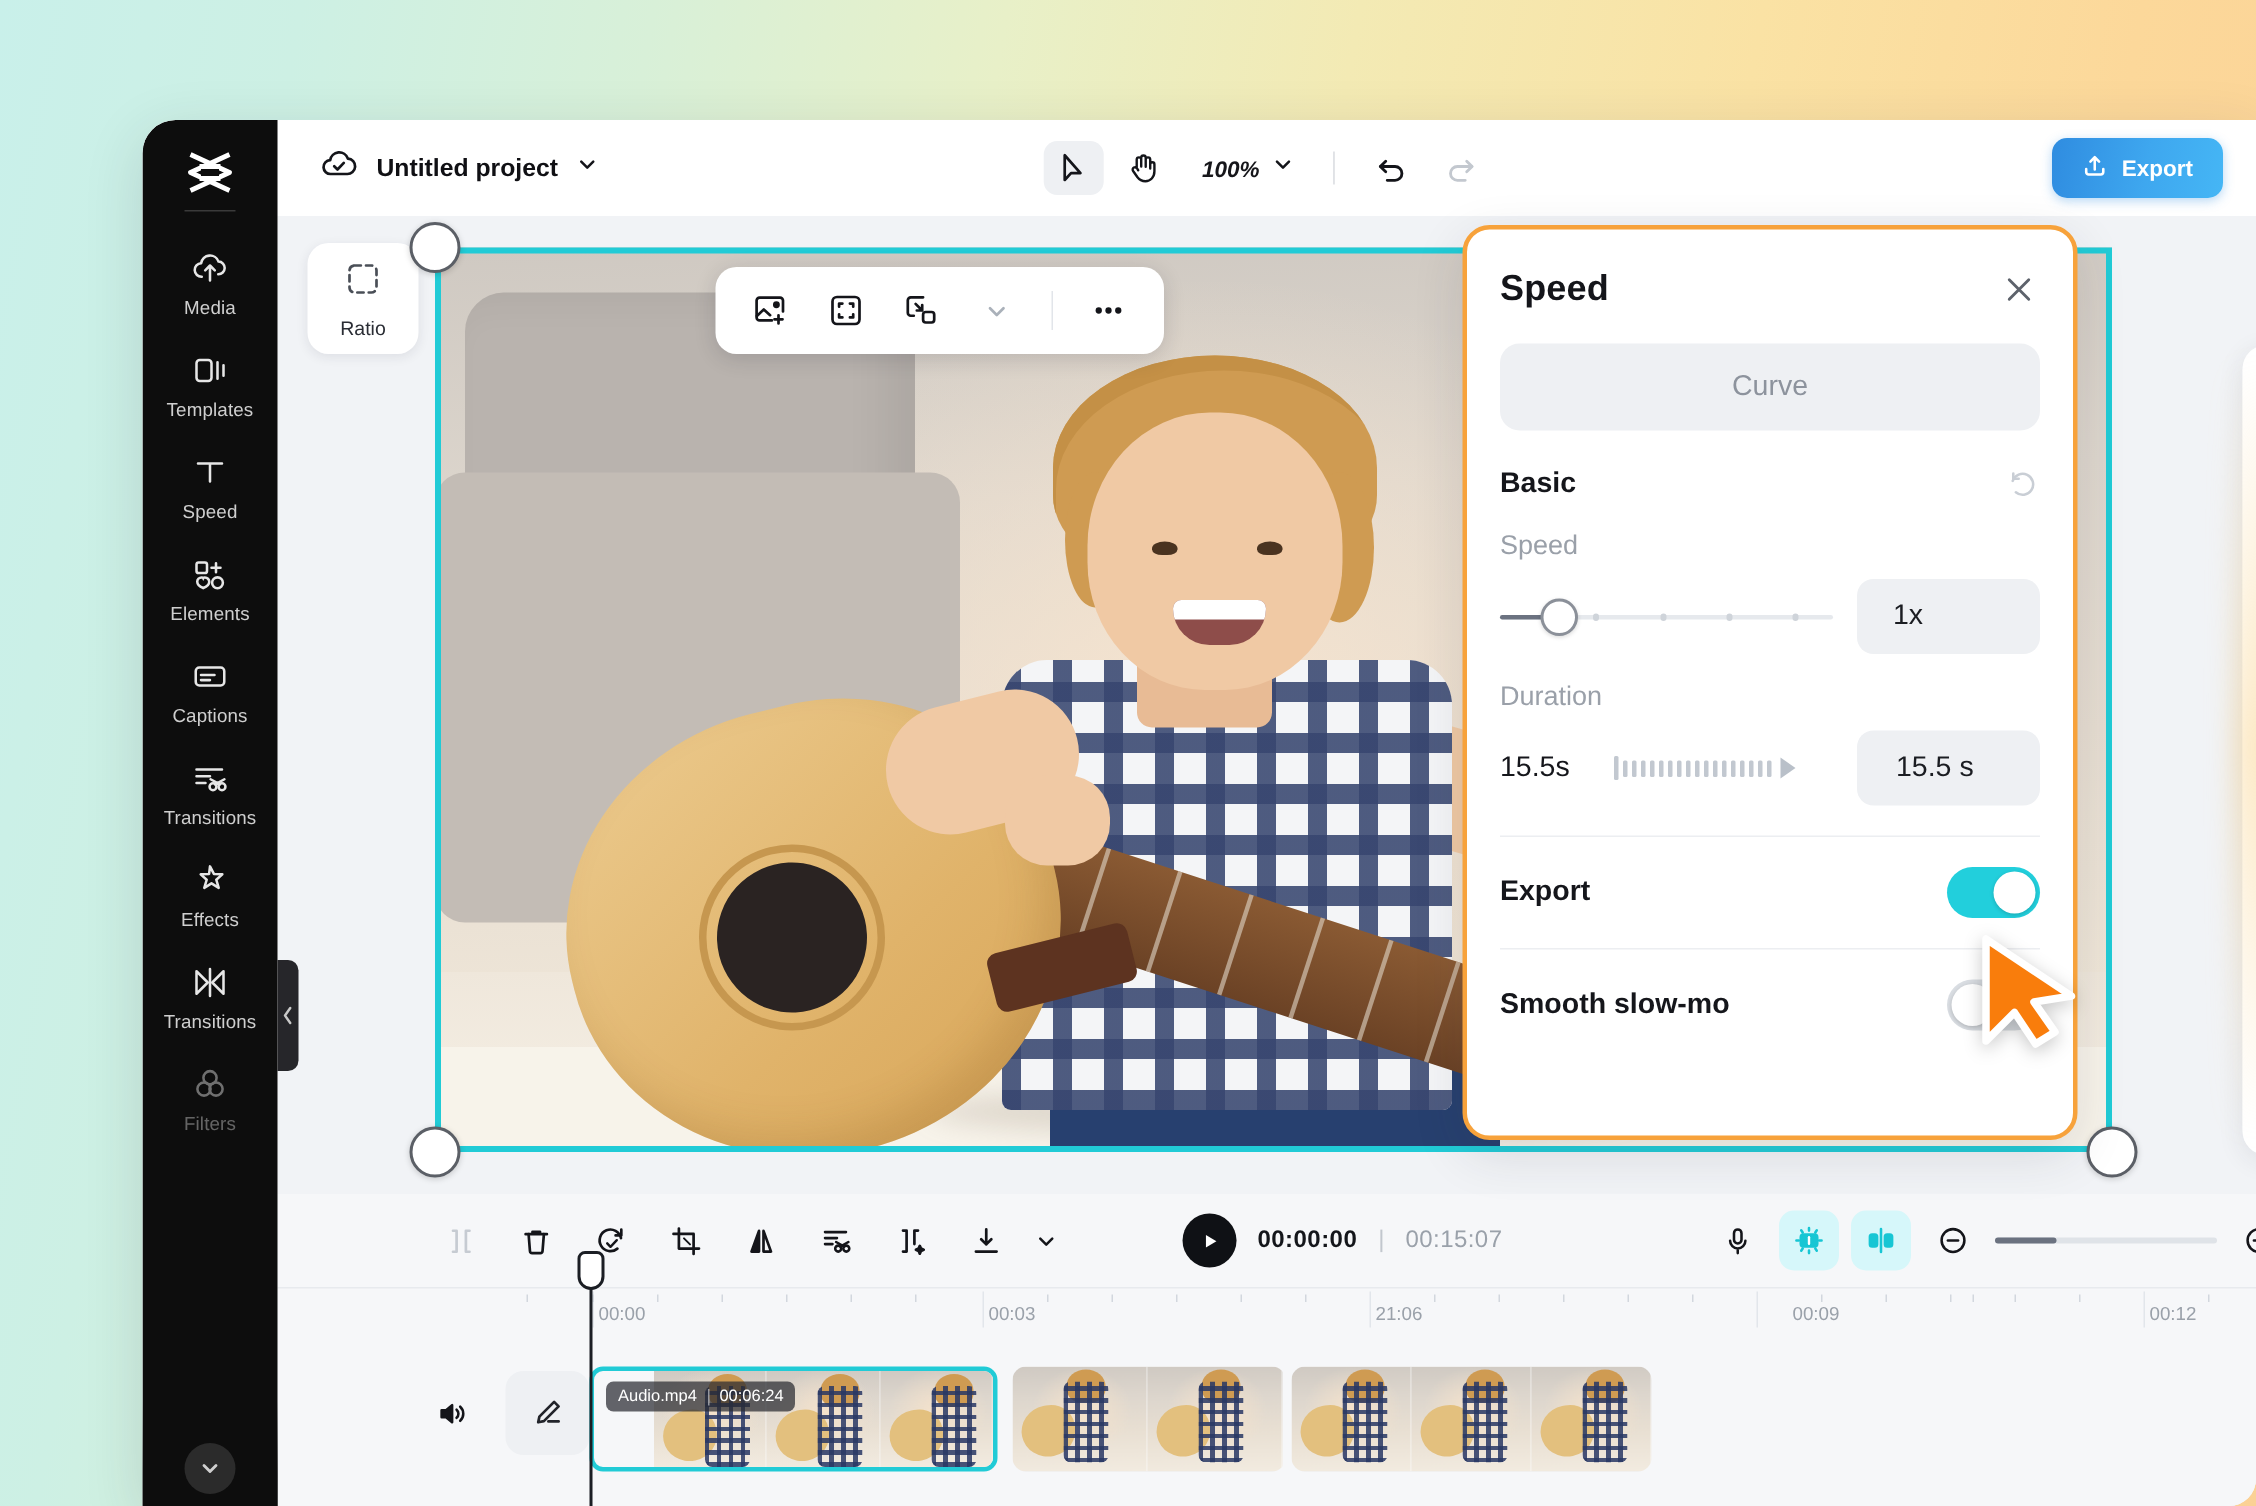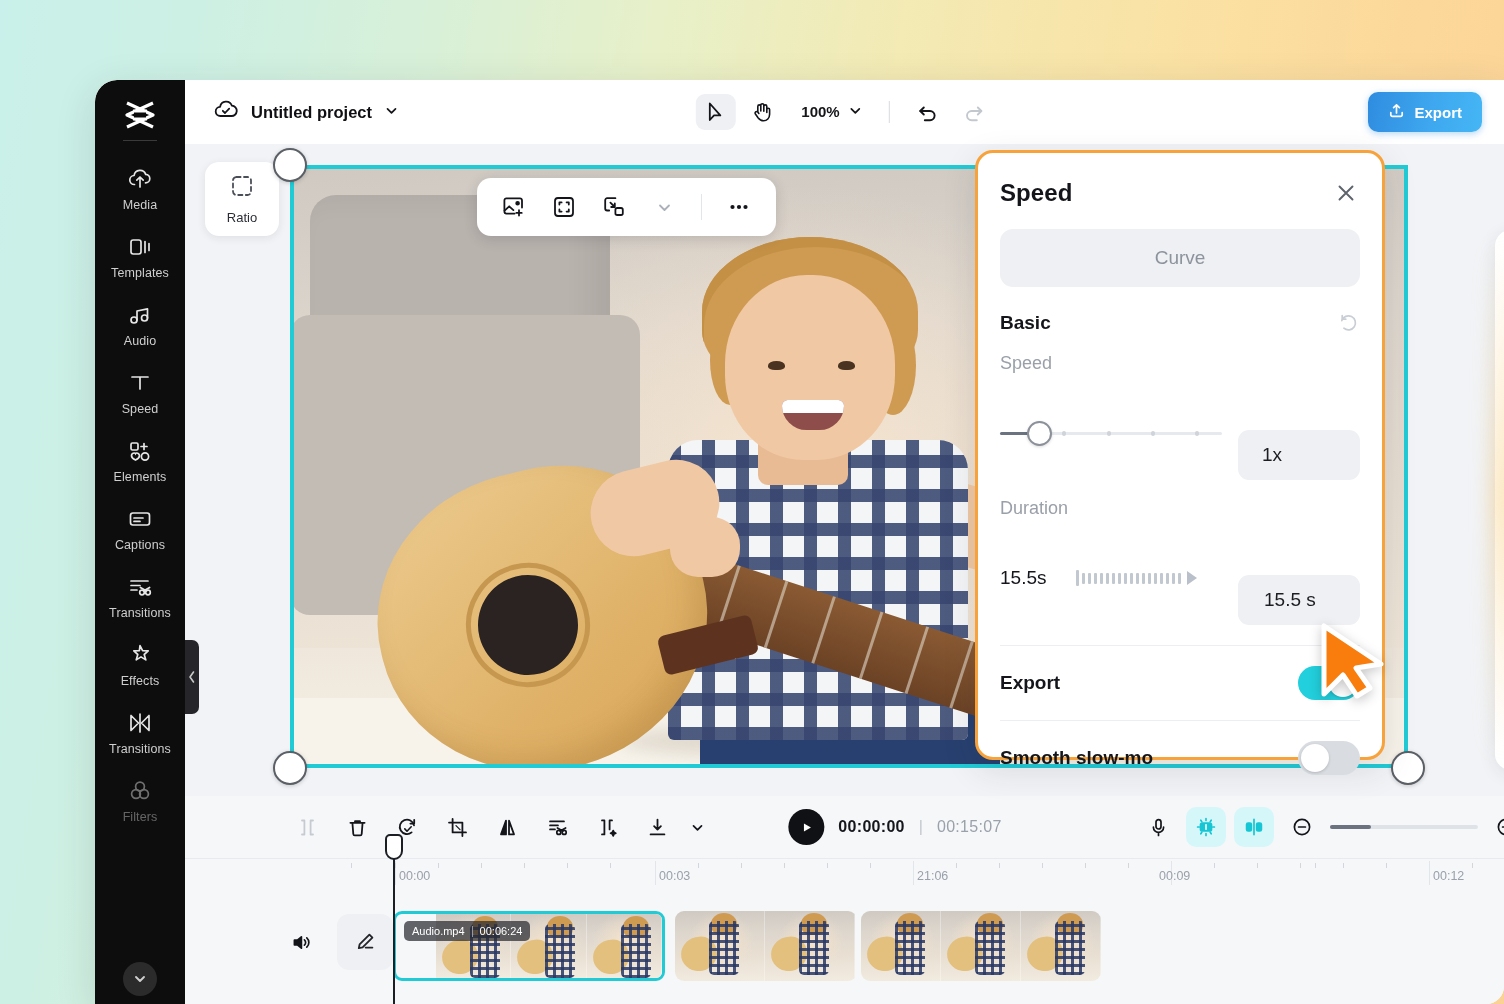--- a/index.html
+++ b/index.html
@@ -78,21 +78,21 @@
   }
   .proj { display: flex; align-items: center; gap: 12px; margin-left: 28px; cursor: pointer;}
   .proj-name { font-size: 16.5px; font-weight: bold; color: #101014; }
   .tb-center { position: absolute; left: 50%; transform: translateX(-50%); display:flex; align-items:center; gap: 6px;}
   .tb-btn {
     width: 40px; height: 36px; border-radius: 9px;
     display:flex; align-items:center; justify-content:center;
     cursor: pointer; background: transparent;
   }
   .tb-btn.sel { background: #eef0f3; }
-  .zoomsel { display:flex; align-items:flex-start; gap:8px; padding: 0 8px 0 14px; cursor:pointer;}
+  .zoomsel { display:flex; align-items:flex-end; gap:8px; padding: 0 8px 0 14px; cursor:pointer;font-style:italic;}
   .zoomsel .zv { font-size: 15px; font-weight: bold; color: #16161a; }
   .tb-div { width: 1px; height: 22px; background: #d8dbe0; margin: 0 12px; }
   .export {
     position: absolute; right: 22px;
     display:flex; align-items:center; gap: 9px;
     height: 40px; padding: 0 20px; border-radius: 10px;
     background: linear-gradient(100deg,#2f8ce0,#3ea7ef 55%, #45b6f5);
     color: #fff; font-size: 15px; font-weight: bold; cursor: pointer;
     box-shadow: 0 2px 7px rgba(46,140,224,.35);
   }
@@ -211,21 +211,21 @@
   .fld-label { margin-top: 18px; font-size: 18px; color: #9aa0a9; }
   .row { margin-top: 12px; display:flex; align-items:center; gap: 16px; }
   .slider { position:relative; flex:1; height: 30px; }
   .strack { position:absolute; top:14px; left:0; width:100%; height:3px; background:#e6e9ed; border-radius:2px;}
   .sfill { position:absolute; top:14px; left:0; width:16%; height:3px; background:#6b7280; border-radius:2px;}
   .stick { position:absolute; top:13px; width:4px; height:5px; background:#cfd4da; border-radius:2px;}
   .sthumb { position:absolute; top:3px; left:12%; width:25px; height:25px; border-radius:50%; background:#fff; border:2px solid #8b9099; box-shadow:0 1px 3px rgba(0,0,0,.15); cursor:pointer;}
   .valbox {
     width: 122px; height: 50px; border-radius: 11px; background:#eef0f3;
     display:flex; align-items:center; padding-left: 24px;
-    font-size: 19px; color:#1b1d22; cursor:text;margin-top:44px;
+    font-size: 19px; color:#1b1d22; cursor:text;
   }
   .durrow { margin-top: 12px; display:flex; align-items:center; gap:14px; }
   .durval { font-size: 19px; color:#15161b; width: 62px;}
   .durbars { flex:1; display:flex; align-items:center; gap:3px; height: 20px;}
   .durbars i { display:block; width:3px; height:16px; background:#c2c8d0; border-radius:1px;}
   .durbars i.s { height:11px; }
   .durbars .arrow { width:0;height:0;border-left:10px solid #b9c0c9;border-top:7px solid transparent;border-bottom:7px solid transparent; margin-left:3px;}
   .hr { margin-top: 20px; height:1px; background:#eceef1; }
   .togrow { height: 74px; display:flex; align-items:center; justify-content:space-between;}
   .togrow .t { font-size:19px; font-weight:bold; color:#15161b;}
@@ -334,30 +334,20 @@
     <div class="navitem">
       <span class="ic">
         <svg width="26" height="26" viewBox="0 0 26 26" fill="none" stroke="#e6e6e6" stroke-width="1.7" stroke-linejoin="round">
           <rect x="4" y="6" width="10" height="14" rx="2.2"></rect>
           <path d="M18 7.5v11M22 9.5v7" stroke-linecap="round"></path>
         </svg>
       </span>
       <span class="lb">Templates</span>
     </div>
 
-    <div class="navitem">
-      <span class="ic">
-        <svg width="26" height="26" viewBox="0 0 26 26" fill="none" stroke="#e6e6e6" stroke-width="1.7">
-          <circle cx="7" cy="18" r="3"></circle>
-            <circle cx="17.5" cy="16" r="3"></circle>
-          <path d="M10 18V9l10.5-2.2V16" stroke-linecap="round" stroke-linejoin="round"></path>
-        </svg>
-      </span>
-      <span class="lb">Audio</span>
-    </div>
 
     <div class="navitem">
       <span class="ic">
         <svg width="26" height="26" viewBox="0 0 26 26" fill="none" stroke="#e6e6e6" stroke-width="1.7" stroke-linecap="round">
           <path d="M5 7h16M13 7v12"></path>
         </svg>
       </span>
       <span class="lb">Speed</span>
     </div>
 
@@ -719,21 +709,21 @@
     </div>
 
     <div class="ruler">
       <div class="rtick maj" style="left:210px"></div>
         <div class="rlab" style="left:214px">00:00</div>
       <div class="rtick maj" style="left:470px"></div>
         <div class="rlab" style="left:474px">00:03</div>
       <div class="rtick maj" style="left:728px"></div>
         <div class="rlab" style="left:732px">21:06</div>
       <div class="rtick maj" style="left:986px"></div>
-        <div class="rlab" style="left:974px">00:09</div>
+        <div class="rlab" style="left:1010px">00:09</div>
       <div class="rtick maj" style="left:1244px"></div>
         <div class="rlab" style="left:1248px">00:12</div>
       <div class="rtick" style="left:166px"></div>
         <div class="rtick" style="left:210px"></div>
       <div class="rtick" style="left:253px"></div>
         <div class="rtick" style="left:296px"></div>
       <div class="rtick" style="left:339px"></div>
         <div class="rtick" style="left:382px"></div>
       <div class="rtick" style="left:425px"></div>
         <div class="rtick" style="left:513px"></div>

